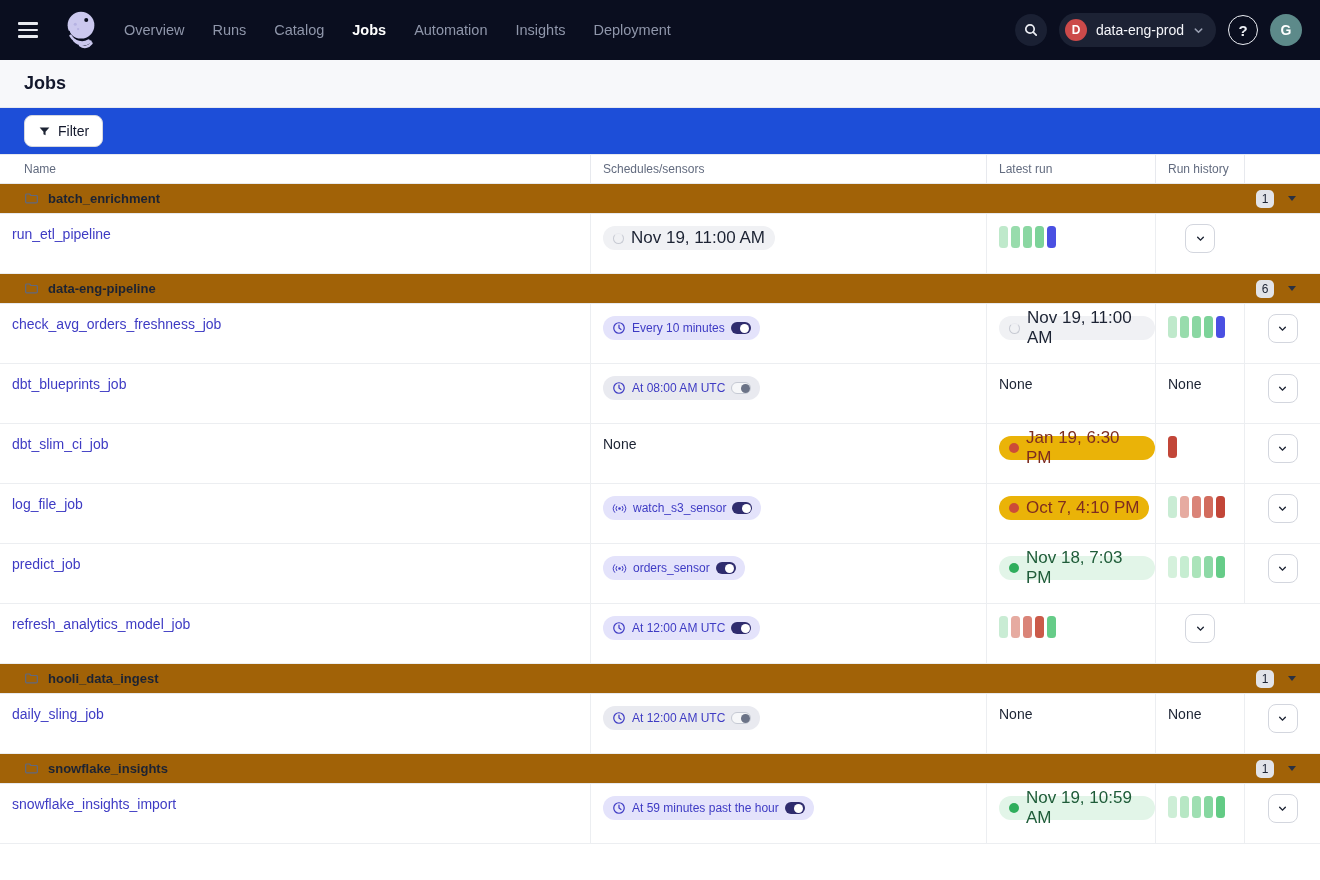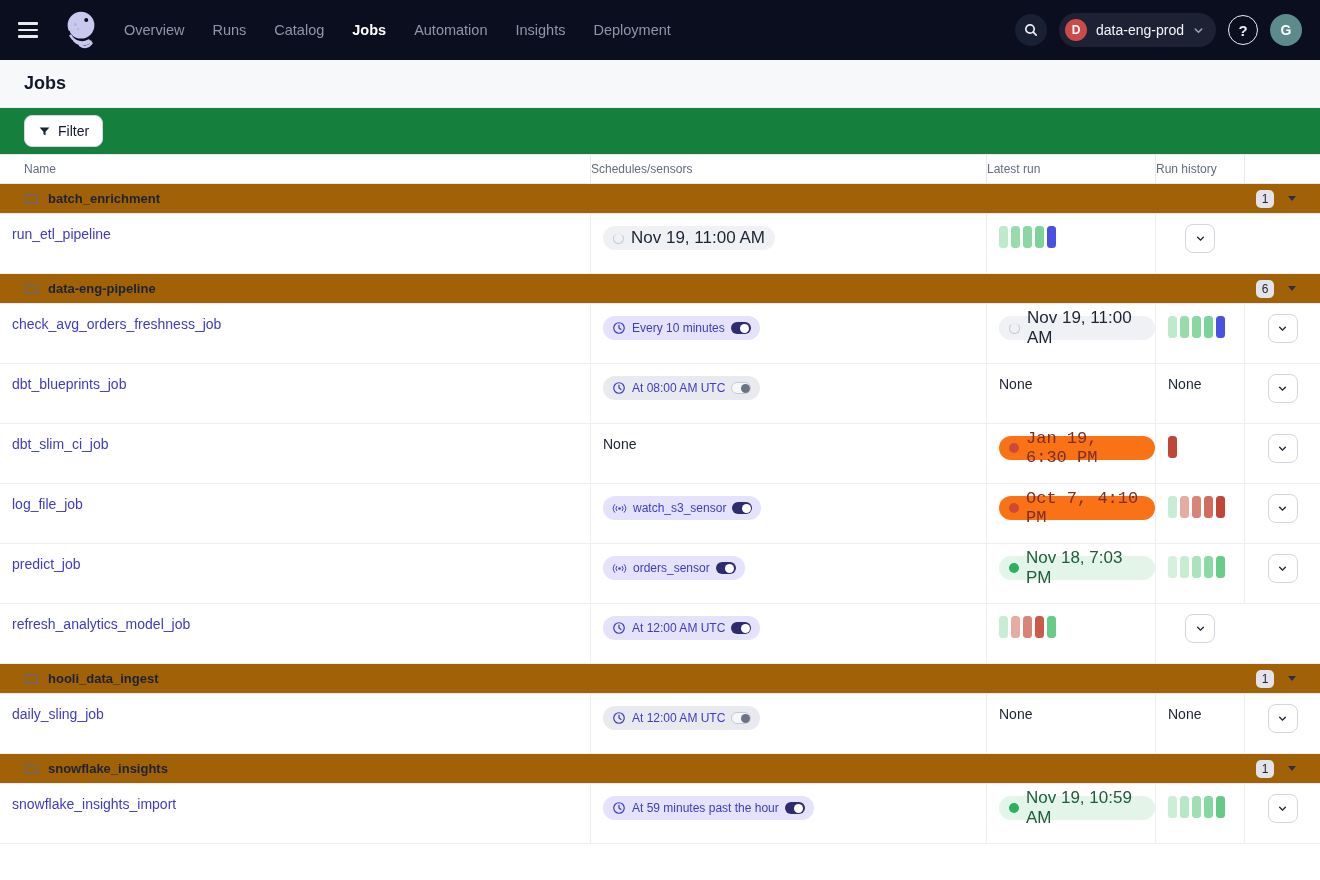--- a/index.html
+++ b/index.html
@@ -36,30 +36,30 @@
     border: 1.8px solid #eceef4; color: #eceef4; font-size: 15px; font-weight: 700;
     display: flex; align-items: center; justify-content: center; cursor: pointer; }
   .avatar { width: 32px; height: 32px; border-radius: 50%; background: #5d8a8a;
     color: #fff; font-size: 14px; font-weight: 600; display: flex; align-items: center;
     justify-content: center; cursor: pointer; border: none; }
 
   
   .page-header { height: 48px; background: #f7f8fa; border-bottom: 1px solid #e7e9ee;
     display: flex; align-items: center; padding: 0 24px; }
   .page-title { font-size: 18px; font-weight: 700; color: #13182c; }
-  .filter-bar { height: 47px; background: #15803d; border-bottom: 1px solid #e7e9ee;
+  .filter-bar { height: 47px; background: #1d4ed8; border-bottom: 1px solid #e7e9ee;
     display: flex; align-items: center; padding: 0 24px; }
   .filter-btn { height: 32px; display: inline-flex; align-items: center; gap: 7px;
     border: 1px solid #d4d7df; border-radius: 8px; background: #fff; padding: 0 13px;
     font-size: 14px; color: #13182c; font-family: inherit; cursor: pointer; }
 
   
   .thead, .job-row { display: grid; grid-template-columns: 590px 396px 169px 89px 76px; }
   .thead { height: 29px; border-bottom: 1px solid #e7e9ee; }
-  .thead .th { display: flex; align-items: center; font-size: 12px; color: #626b7f; }
+  .thead .th { display: flex; align-items: center; font-size: 12px; color: #626b7f; padding-left: 12px; }
   .thead .th:first-child { padding-left: 24px; }
   .thead .th + .th { border-left: 1px solid #e7e9ee; }
 
   .group-row { height: 30px; background: #a16207; border-bottom: 1px solid #e7e9ee;
     display: flex; align-items: center; padding: 0 24px; cursor: pointer; }
   .gname { font-size: 13px; font-weight: 700; color: #1c2333; margin-left: 9px; }
   .gcount { margin-left: auto; min-width: 18px; height: 18px; padding: 0 5px; border-radius: 5px;
     background: #e2e4e9; color: #1c2333; font-size: 12px; display: inline-flex;
     align-items: center; justify-content: center; }
   .gcaret { margin-left: 14px; width: 0; height: 0; border-left: 4.5px solid transparent;
@@ -81,21 +81,21 @@
   .toggle.on { background: #2f2c6e; }
   .toggle.on::after { content: ""; position: absolute; right: 1.5px; top: 1.5px; width: 9px; height: 9px;
     border-radius: 50%; background: #ffffff; }
   .toggle.off { background: #f6f7f9; border: 1px solid #c6cad4; }
   .toggle.off::after { content: ""; position: absolute; right: 0.5px; top: 0.5px; width: 9px; height: 9px;
     border-radius: 50%; background: #6b7387; }
 
   .runpill { display: inline-flex; align-items: center; gap: 7px; height: 24px;
     padding: 0 10px; border-radius: 12px; font-size: 17px; font-weight: 500; cursor: pointer; }
   .runpill.in_progress { background: #f0f1f4; color: #1c2333; }
-  .runpill.failure { background: #f97316; color: #7e2d20; font-family: Liberation Mono, monospace; }
+  .runpill.failure { background: #eab308; color: #7e2d20; }
   .runpill.success { background: #e2f5e8; color: #1f5c39; }
   .dot { width: 10px; height: 10px; border-radius: 50%; flex: 0 0 auto; }
   .dot.failure { background: #cc4b38; }
   .dot.success { background: #2fae5c; }
   .spinner { width: 11px; height: 11px; border-radius: 50%;
     border: 1.6px solid #c7cad3; border-top-color: #e8e9ee; flex: 0 0 auto; }
 
   .history { display: inline-flex; gap: 3px; }
   .hchip { width: 9px; height: 22px; border-radius: 3.5px; cursor: pointer; }
 

